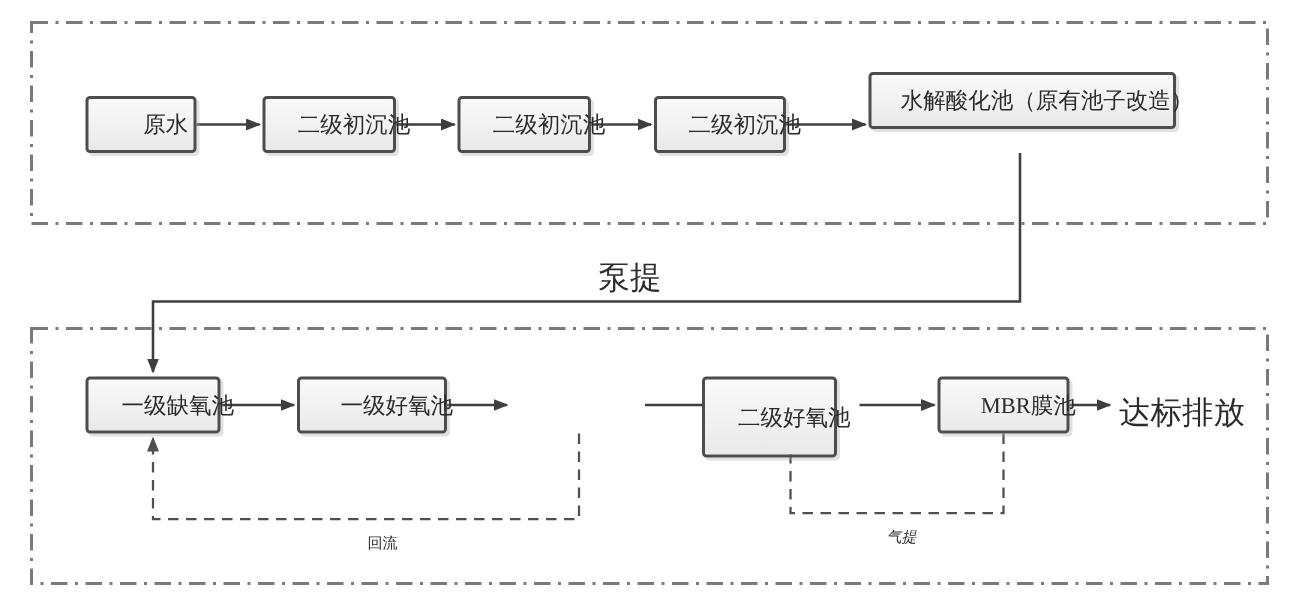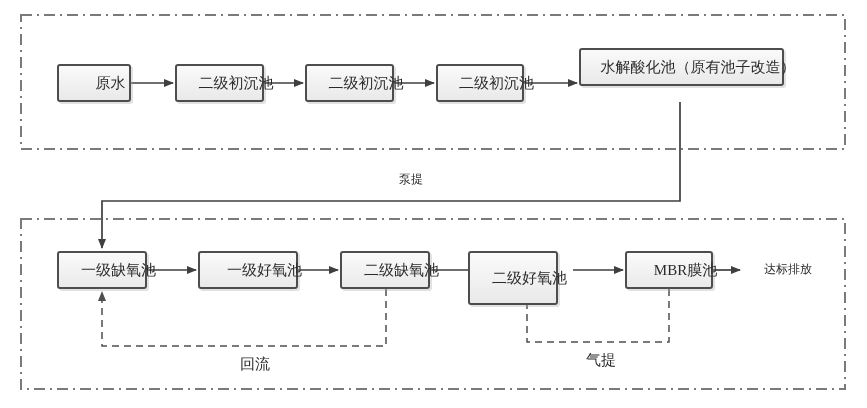--- a/index.html
+++ b/index.html
@@ -35,25 +35,25 @@
     color: #2b2b2b;
     font-size: 15px;
     white-space: nowrap;
     text-align: left;
     padding-left: 33px;
   }
   .flow-label {
     position: absolute;
     z-index: 2;
     color: #2b2b2b;
-    font-size: 15px;
+    font-size: 10px;
     text-align: center;
     white-space: nowrap;
   }
-  .flow-label.big { font-size: 12px; }
+  .flow-label.big { font-size: 21px; text-align: right; }
   .container-rect {
     fill: none;
     stroke: #7a7a7a;
     stroke-width: 2;
     stroke-dasharray: 11 5 2 5;
   }
   .wire {
     fill: none;
     stroke: #3f3f3f;
     stroke-width: 1.7;
@@ -100,22 +100,21 @@
   </svg>
 
   <div class="node" style="left:57px; top:64px; width:74px; height:38px;">原水</div>
   <div class="node" style="left:175px; top:64px; width:89px; height:38px;">二级初沉池</div>
   <div class="node" style="left:305px; top:64px; width:89px; height:38px;">二级初沉池</div>
   <div class="node" style="left:436px; top:64px; width:88px; height:38px;">二级初沉池</div>
   <div class="node" style="left:579px; top:48px; width:205px; height:38px;">水解酸化池（原有池子改造）</div>
 
   <div class="node" style="left:57px; top:251px; width:90px; height:38px;">一级缺氧池</div>
   <div class="node" style="left:198px; top:251px; width:100px; height:38px;">一级好氧池</div>
-  <div class="node" style="left:340px; top:251px; width:90px; height:38px;">二级缺氧池</div>
   <div class="node" style="left:468px; top:251px; width:90px; height:54px;">二级好氧池</div>
   <div class="node" style="left:625px; top:251px; width:88px; height:38px;font-family:Liberation Serif, serif;">MBR膜池</div>
 
   <div class="flow-label big" style="left:381px; top:171px; width:60px;">泵提</div>
   <div class="flow-label" style="left:225px; top:355px; width:60px;">回流</div>
-  <div class="flow-label" style="left:571px; top:351px; width:60px;">气提</div>
+  <div class="flow-label" style="left:571px; top:351px; width:60px;font-style:italic;">气提</div>
   <div class="flow-label big" style="left:746px; top:261px; width:84px;">达标排放</div>
 
 </div>
 
 </body></html>

